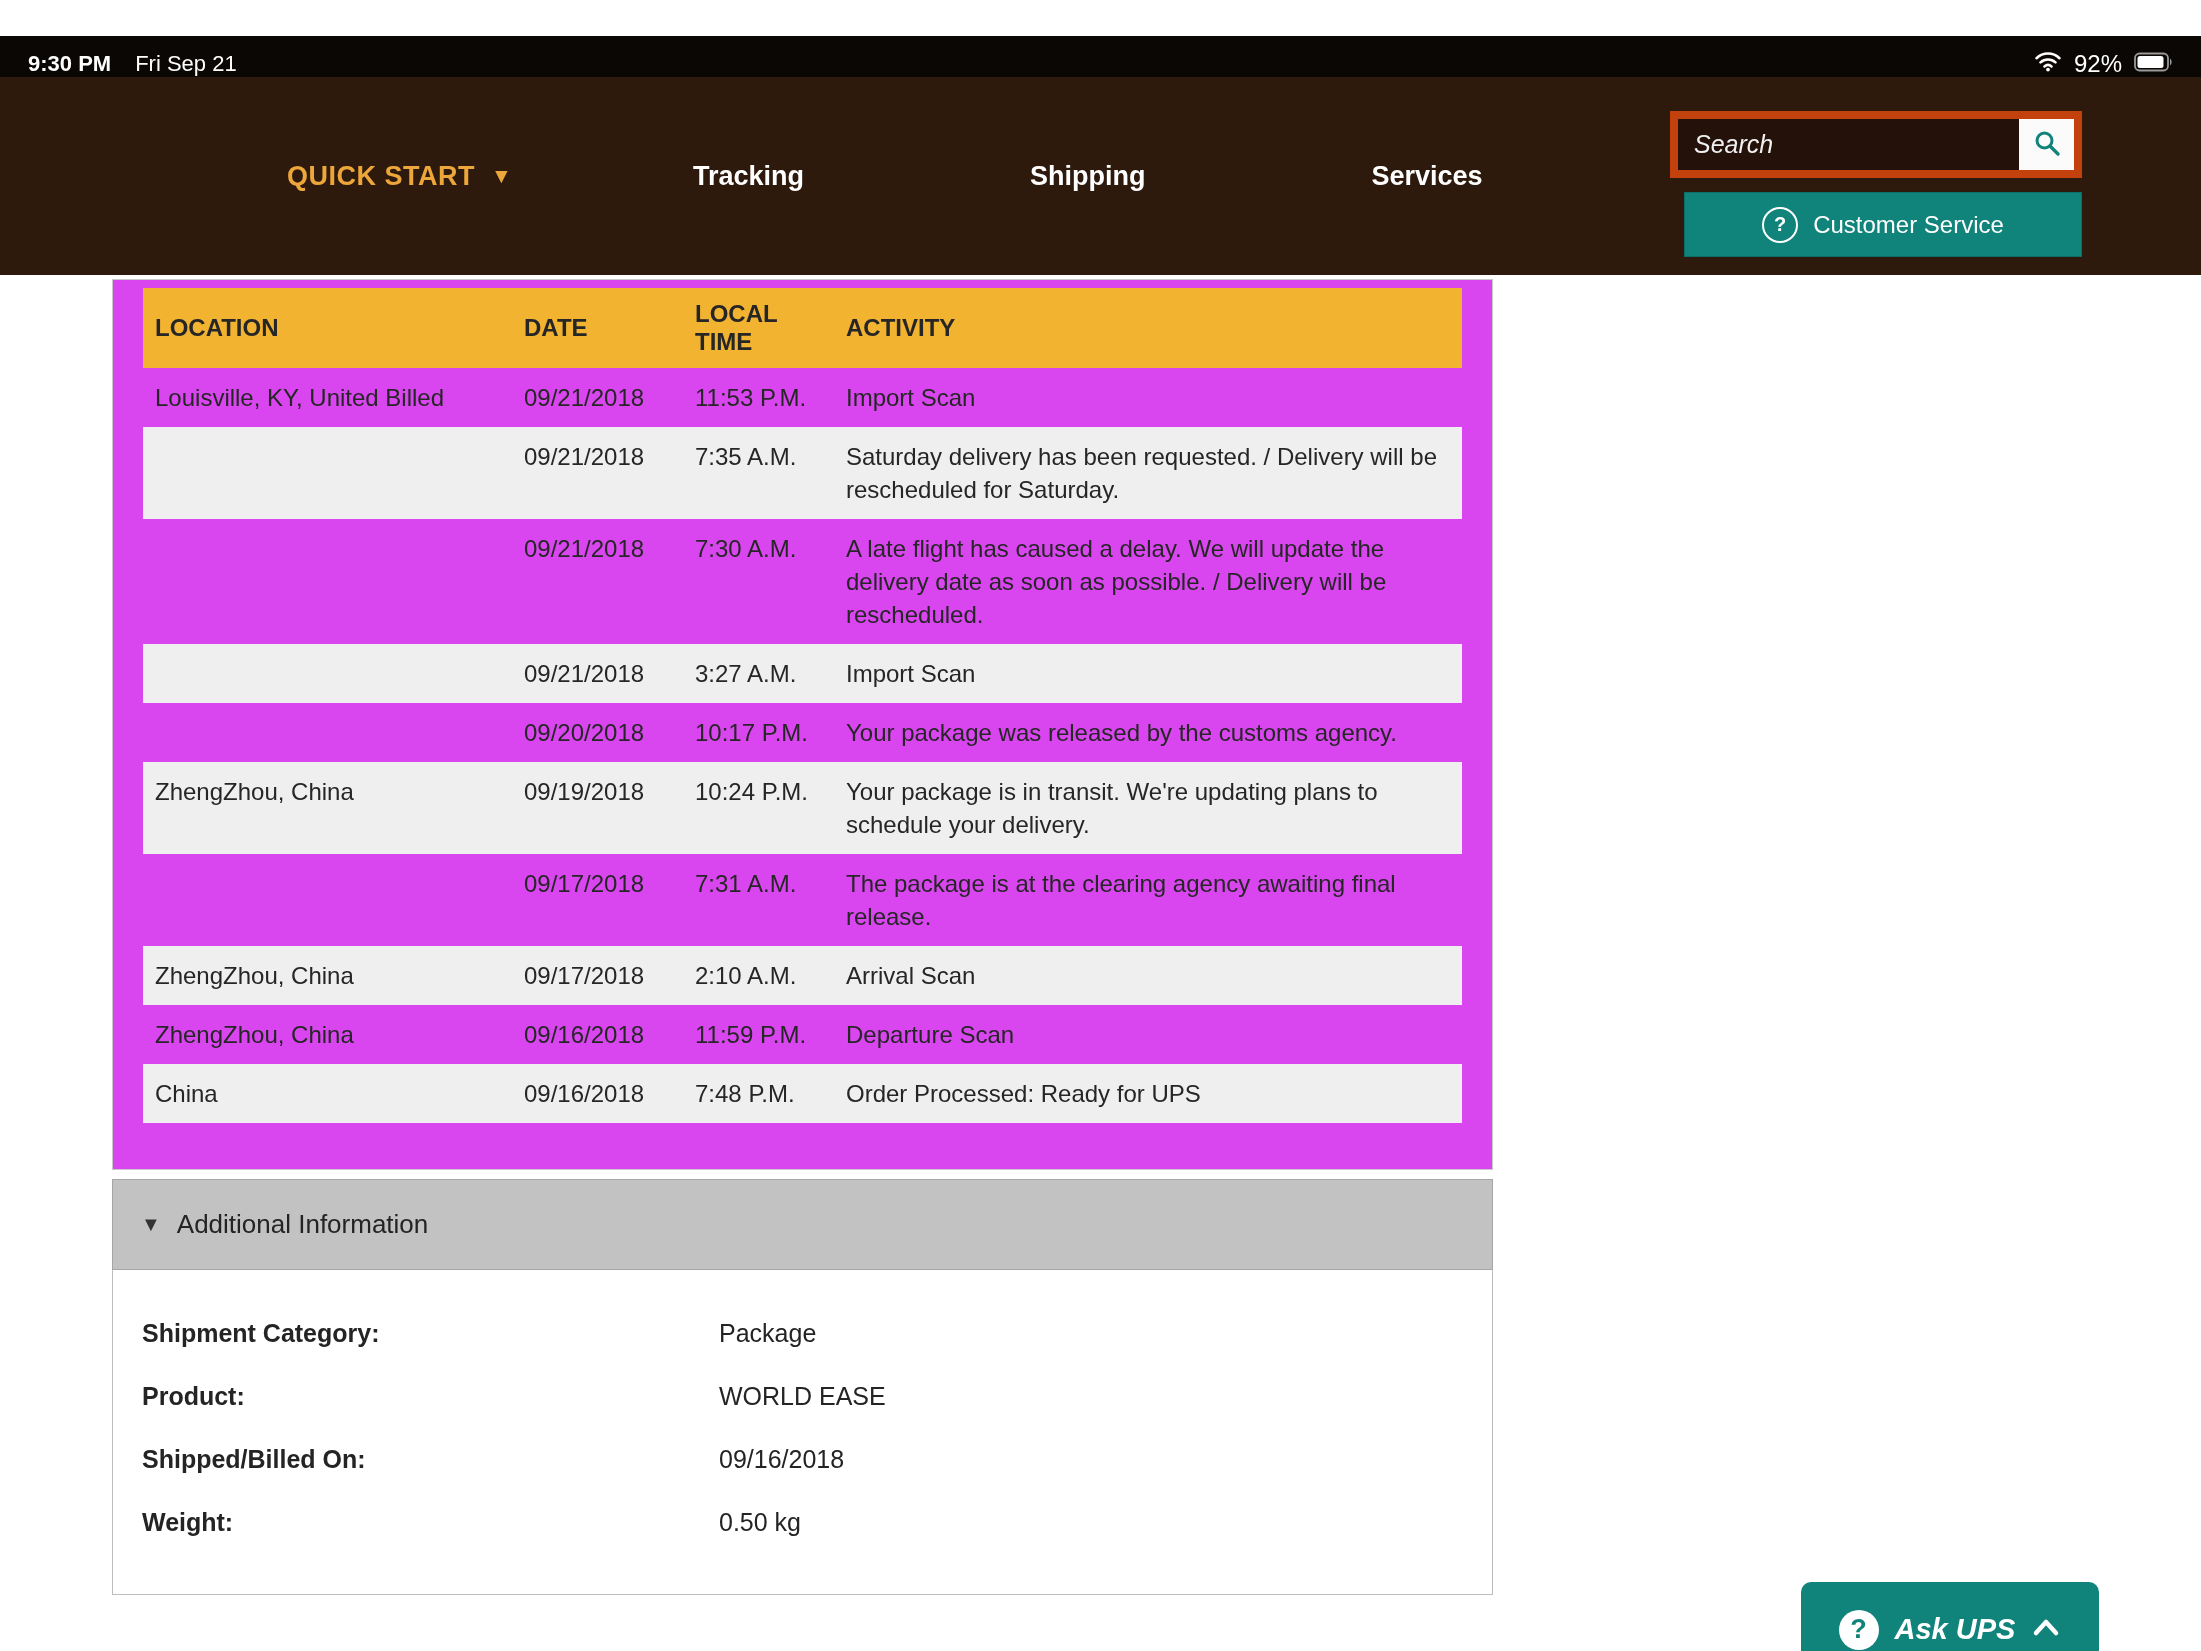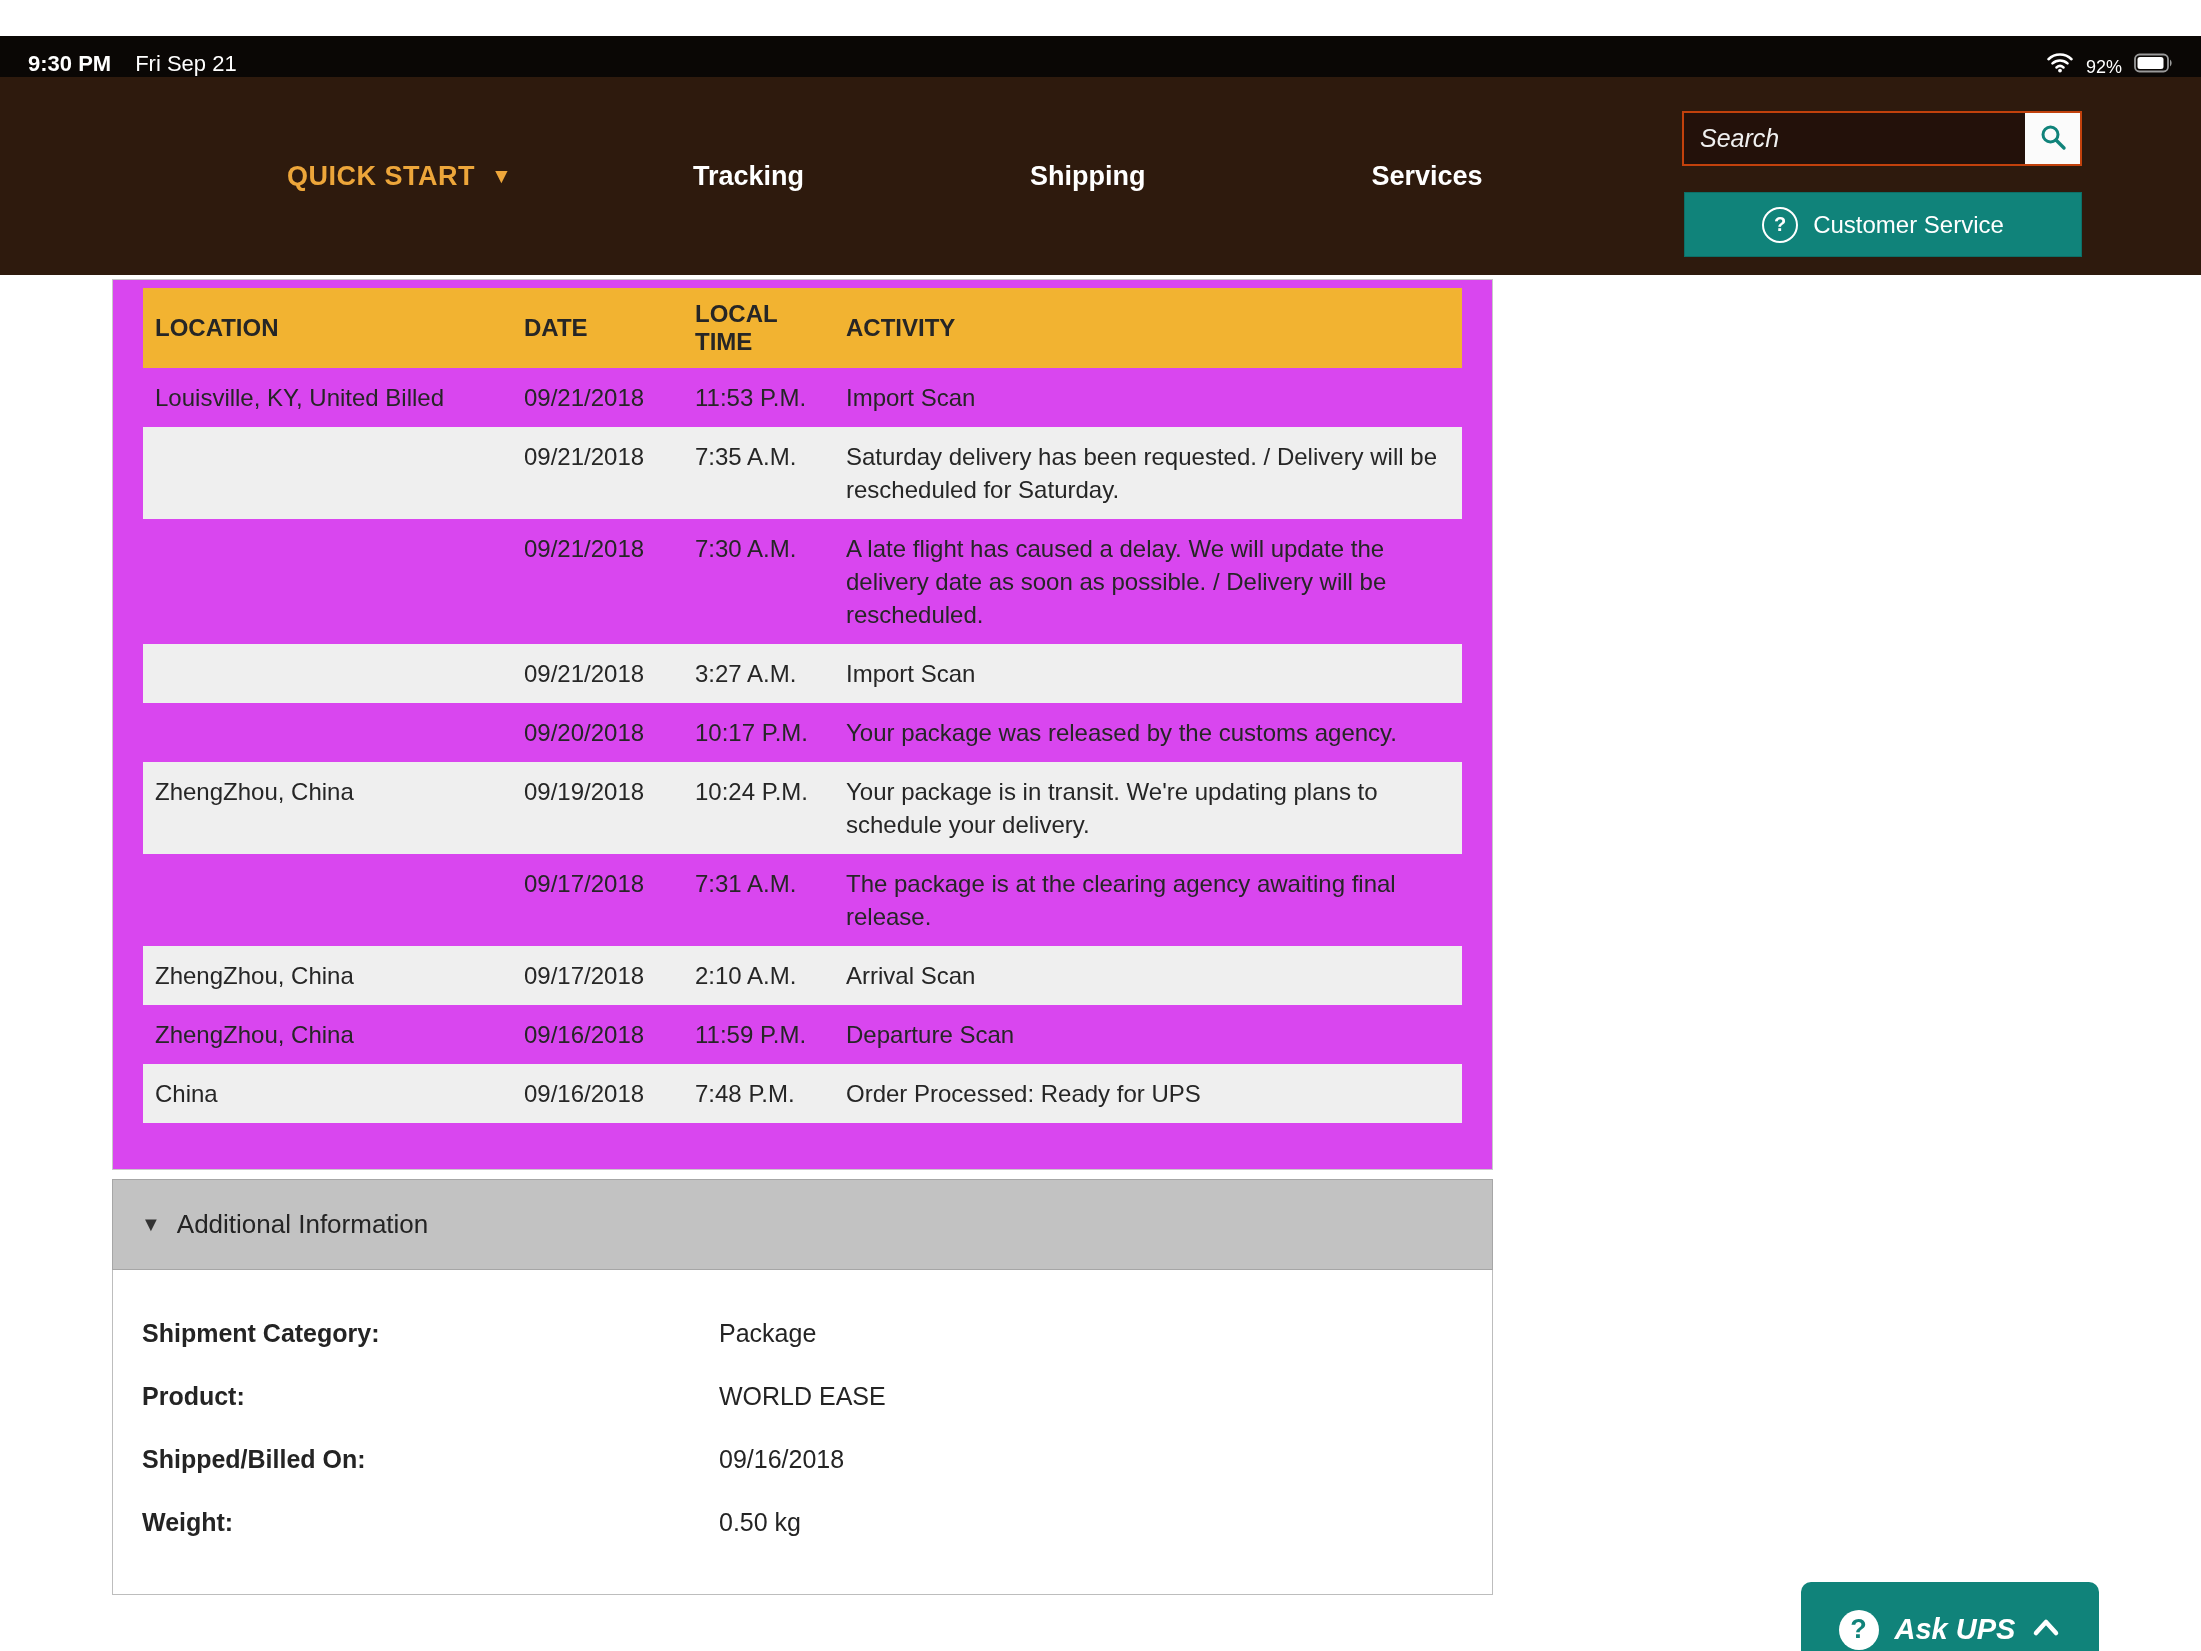--- a/index.html
+++ b/index.html
@@ -4,33 +4,33 @@
 <style>
   html,body{margin:0;padding:0;}
   body{font-family:"Liberation Sans","DejaVu Sans",sans-serif;background:#ffffff;}
   .screen{position:relative;width:2202px;height:1651px;background:#ffffff;overflow:hidden;}
 
   
   .status-bar{position:absolute;left:0;top:0;width:100%;height:77px;background:#0a0705;color:#fff;margin-top:36px;}
   .sb-top{display:flex;justify-content:space-between;align-items:center;height:44px;padding:6px 28px 0 28px;}
   .sb-left{display:flex;gap:24px;font-size:22px;align-items:center;}
   .sb-time{font-weight:bold;}
-  .sb-right{display:flex;align-items:flex-end;gap:12px;font-size:18px;}
+  .sb-right{display:flex;align-items:flex-end;gap:12px;font-size:24px;}
   .sb-url{display:flex;justify-content:center;align-items:center;gap:16px;height:30px;font-size:19px;color:#ececec;}
 
   
   .site-header{position:absolute;left:0;top:77px;width:100%;height:198px;background:#2e1a0d;}
   .logo{position:absolute;left:119px;top:22px;width:137px;height:158px;cursor:pointer;}
   .quick-start{position:absolute;left:287px;top:0;height:100%;display:flex;align-items:center;gap:16px;
                color:#eda63a;font-weight:bold;font-size:27px;letter-spacing:0.5px;cursor:pointer;}
   .qs-caret{font-size:21px;color:#eda63a;}
   .main-nav{position:absolute;left:693px;top:0;height:100%;display:flex;align-items:center;gap:226px;}
   .nav-item{color:#ffffff;font-weight:bold;font-size:27px;cursor:pointer;white-space:nowrap;}
   .search-box{position:absolute;right:120px;top:34px;width:396px;height:51px;display:flex;
-              border:2px solid #c2410c;background:#23110a;}
+              border:8px solid #c2410c;background:#23110a;}
   .search-input{flex:1;min-width:0;background:transparent;border:none;outline:none;color:#fff;
                 font-style:italic;font-size:25px;padding:0 16px;font-family:inherit;}
   .search-input::placeholder{color:#f0f0f0;opacity:1;font-style:italic;}
   .search-btn{width:55px;background:#fbfbfb;border:none;display:flex;align-items:center;justify-content:center;cursor:pointer;}
   .cs-btn{position:absolute;right:120px;top:115px;width:396px;height:63px;background:#10837a;border:1px solid #0c6f67;
           display:flex;align-items:center;justify-content:center;gap:15px;color:#fff;font-size:24px;cursor:pointer;}
   .qcircle{width:32px;height:32px;border:2px solid #fff;border-radius:50%;display:flex;align-items:center;
            justify-content:center;font-size:20px;font-weight:bold;flex:0 0 auto;}
 
   

